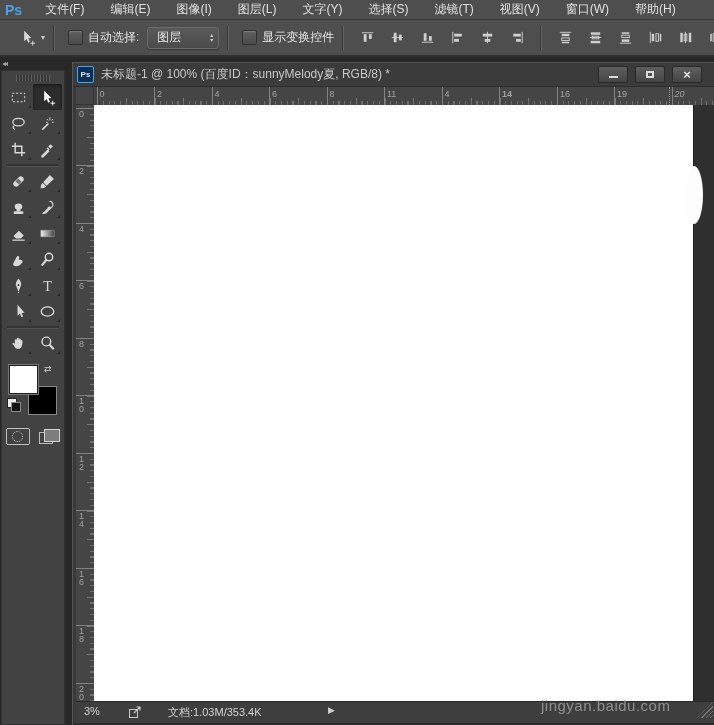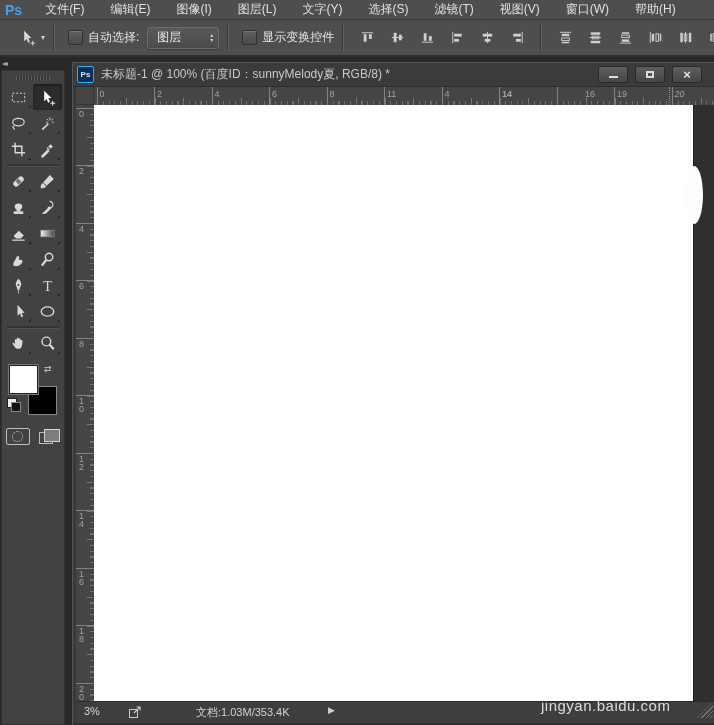--- a/index.html
+++ b/index.html
@@ -105,28 +105,28 @@
   .canvas{position:absolute;left:21px;top:42px;width:599px;height:596px;background:#ffffff;}
   .gutter{position:absolute;left:620px;top:42px;width:22px;height:596px;background:#2f2f2f;
           border-left:1px solid #1f1f1f;box-sizing:border-box;}
   .bump{position:absolute;left:612px;top:103px;width:18px;height:58px;background:#fdfdfd;
         border-radius:50%;z-index:3;}
 
   .statusbar{position:absolute;left:3px;top:638px;width:639px;height:22px;background:#3e3e3e;
              border-top:1px solid #2a2a2a;box-sizing:border-box;}
   .zoom-field{position:absolute;left:8px;top:3px;color:#d2d2d2;font-size:11px;}
   .export-ic{position:absolute;left:52px;top:3px;}
-  .doc-info{position:absolute;left:120px;top:3px;color:#d2d2d2;font-size:11px;}
+  .doc-info{position:absolute;left:92px;top:3px;color:#d2d2d2;font-size:11px;}
   .flyout-arrow{position:absolute;left:252px;top:3px;color:#cfcfcf;font-size:9px;}
   .resize-grip{position:absolute;right:2px;bottom:5px;width:16px;height:16px;
                background:repeating-linear-gradient(135deg,transparent 0 2px,#757575 2px 3px);
                clip-path:polygon(100% 0,100% 100%,0 100%);}
   .bottom-strip{position:absolute;left:0;top:660px;width:642px;height:3px;background:#2d2d2d;}
 
-  .watermark{position:absolute;left:541px;top:697px;font-size:15px;color:#ffffff;opacity:.8;
+  .watermark{position:absolute;left:541px;top:697px;font-size:15px;color:#a3a3a3;opacity:.8;
              letter-spacing:.5px;z-index:40;}
   svg{display:block;}
 </style>
 </head>
 <body>
 
 <div class="menubar">
   <span class="ps-logo">Ps</span>
   <div id="menu-items" style="display:flex;align-items:center;">
       <span class="menu-item">文件(F)</span>
@@ -467,21 +467,21 @@
       <span class="lab-h" style="left: 178px;">6</span>
       <div class="tick-h" style="left: 232.5px;"></div>
       <span class="lab-h" style="left: 235.5px;">8</span>
       <div class="tick-h" style="left: 290px;"></div>
       <span class="lab-h" style="left: 293px;">11</span>
       <div class="tick-h" style="left: 347.5px;"></div>
       <span class="lab-h" style="left: 350.5px;">4</span>
       <div class="tick-h" style="left: 405px;"></div>
       <span class="lab-h" style="left: 408px; font-weight: bold;">14</span>
       <div class="tick-h" style="left: 462.5px;"></div>
-      <span class="lab-h" style="left: 491px;">16</span>
+      <span class="lab-h" style="left: 466px;">16</span>
       <div class="tick-h" style="left: 520px;"></div>
       <span class="lab-h" style="left: 523px;">19</span>
       <div class="tick-h" style="left: 577.5px;"></div>
       <span class="lab-h" style="left: 580.5px; font-style: italic;">20</span>
     </div>
   <div class="ruler-v" id="ruler-v">
       <div class="tick-v" style="top: 2.5px;"></div>
       <span class="lab-v" style="top: 4.5px;">0</span>
       <div class="tick-v" style="top: 60px;"></div>
       <span class="lab-v" style="top: 62px;">2</span>

